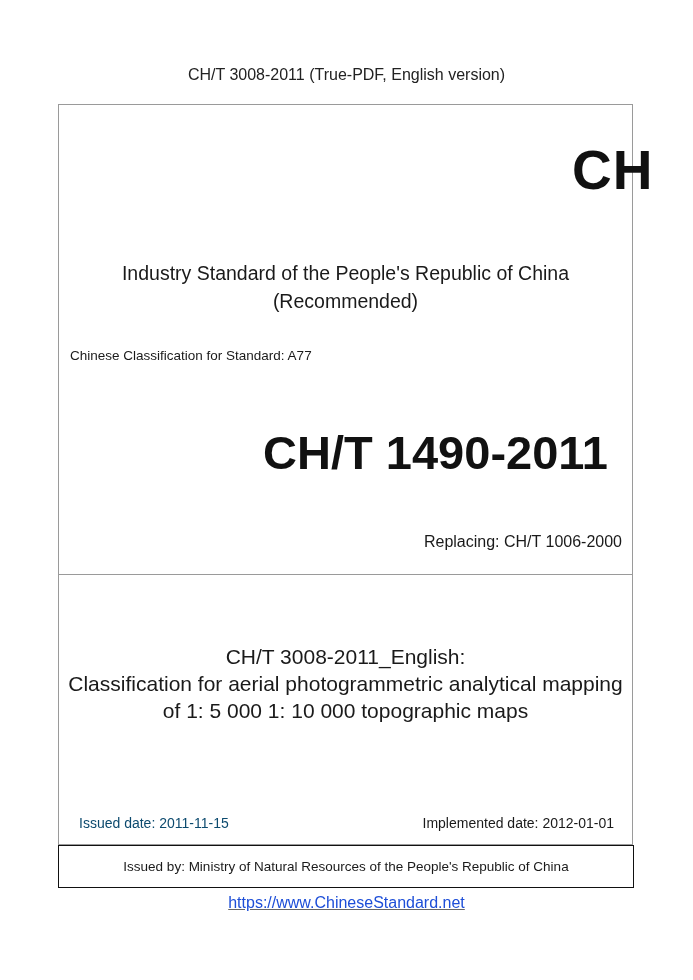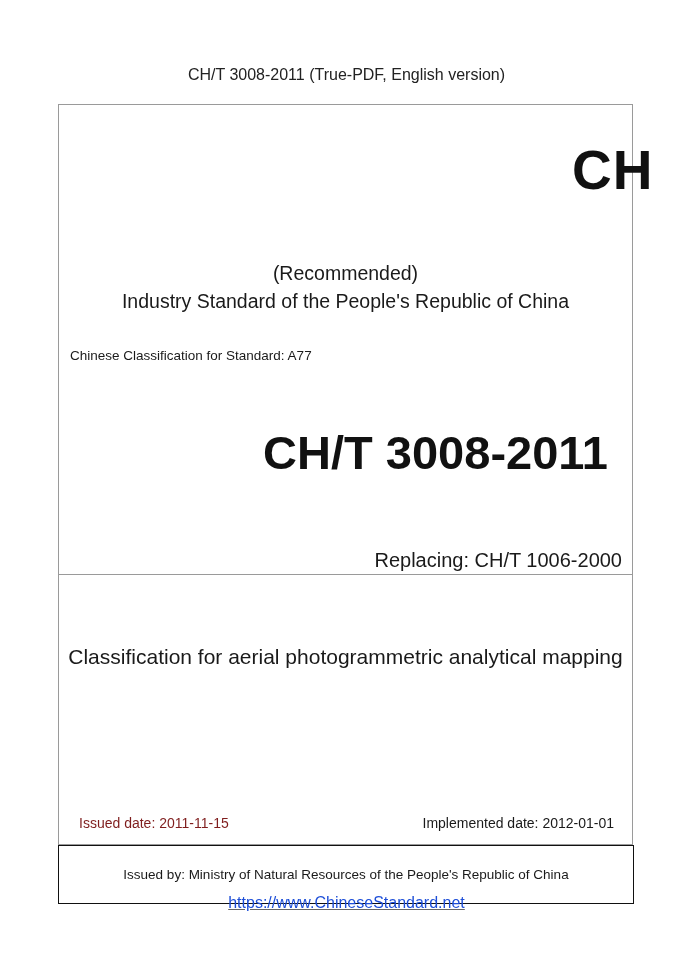--- a/index.html
+++ b/index.html
@@ -84,57 +84,57 @@
       right: 24px;
       top: 320px;
       font-size: 47px;
       font-weight: bold;
       color: #111;
       white-space: nowrap;
     }
     .replacing {
       position: absolute;
       right: 10px;
-      top: 444px;
-      font-size: 20px;
+      top: 428px;
+      font-size: 16px;
       color: #1a1a1a;
       white-space: nowrap;
     }
     .doc-title {
       position: absolute;
       left: 0;
       top: 538px;
       width: 100%;
       text-align: center;
       font-size: 21px;
       line-height: 27px;
       color: #1a1a1a;
     }
     .issued-date {
       position: absolute;
       left: 20px;
       top: 710px;
       font-size: 14px;
-      color: #7f1d1d;
+      color: #0c4a6e;
       white-space: nowrap;
     }
     .implemented-date {
       position: absolute;
       right: 18px;
       top: 710px;
       font-size: 14px;
       color: #1a1a1a;
       white-space: nowrap;
     }
     .issuer-box {
       position: absolute;
       left: 58px;
       top: 845px;
       width: 576px;
-      height: 59px;
+      height: 43px;
       border: 1.5px solid #111;
       box-sizing: border-box;
       display: flex;
       align-items: center;
       justify-content: center;
       font-size: 13.5px;
       color: #1a1a1a;
     }
     .site-link {
       position: absolute;
@@ -152,34 +152,36 @@
   </style>
 </head>
 <body>
 
 <div class="page-header">CH/T 3008-2011 (True-PDF, English version)</div>
 
 <div class="outer-box">
   <div class="title-ch">CH</div>
 
   <div class="industry">
+    <div>Industry Standard of the People's Republic of China</div>
     <div>(Recommended)</div>
-    <div>Industry Standard of the People's Republic of China</div>
   </div>
 
   <div class="classification">Chinese Classification for Standard: A77</div>
 
-  <div class="code-big">CH/T 3008-2011</div>
+  <div class="code-big">CH/T 1490-2011</div>
 
   <div class="replacing">Replacing: CH/T 1006-2000</div>
 
   <div class="divider"></div>
 
   <div class="doc-title">
+    <div>CH/T 3008-2011_English:</div>
     <div>Classification for aerial photogrammetric analytical mapping</div>
+    <div>of 1: 5 000 1: 10 000 topographic maps</div>
   </div>
 
   <div class="issued-date">Issued date: 2011-11-15</div>
   <div class="implemented-date">Implemented date: 2012-01-01</div>
 </div>
 
 <div class="issuer-box">
   <span>Issued by: Ministry of Natural Resources of the People's Republic of China</span>
 </div>
 

